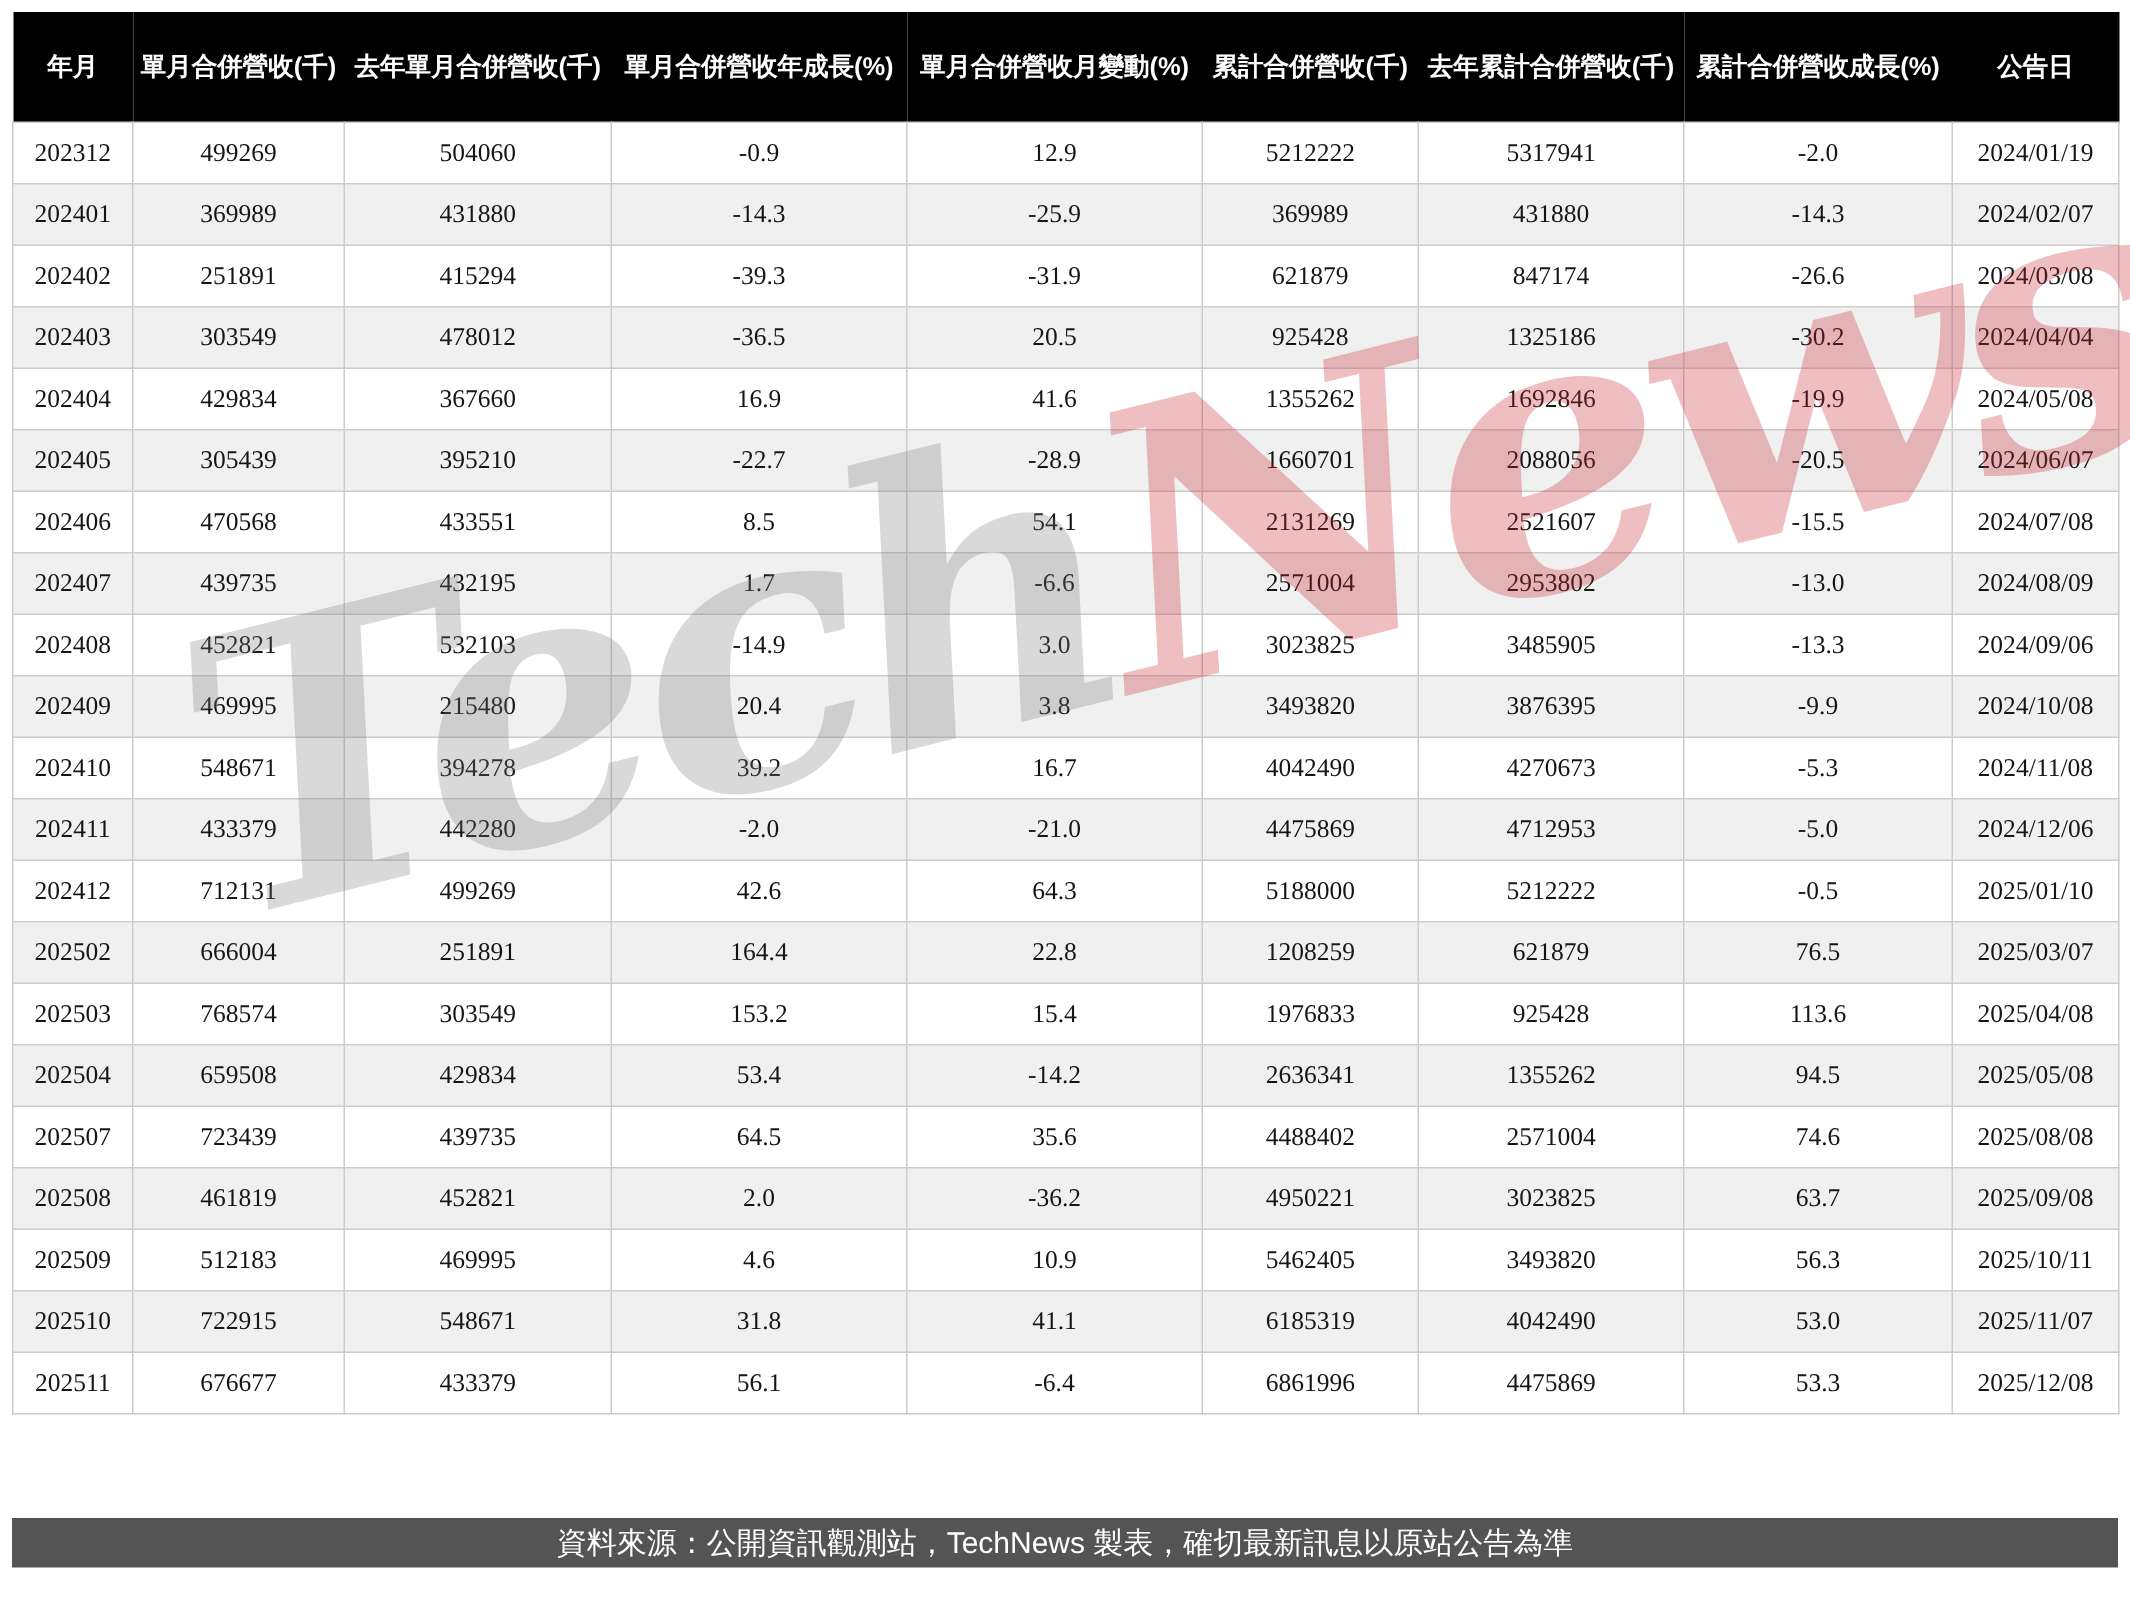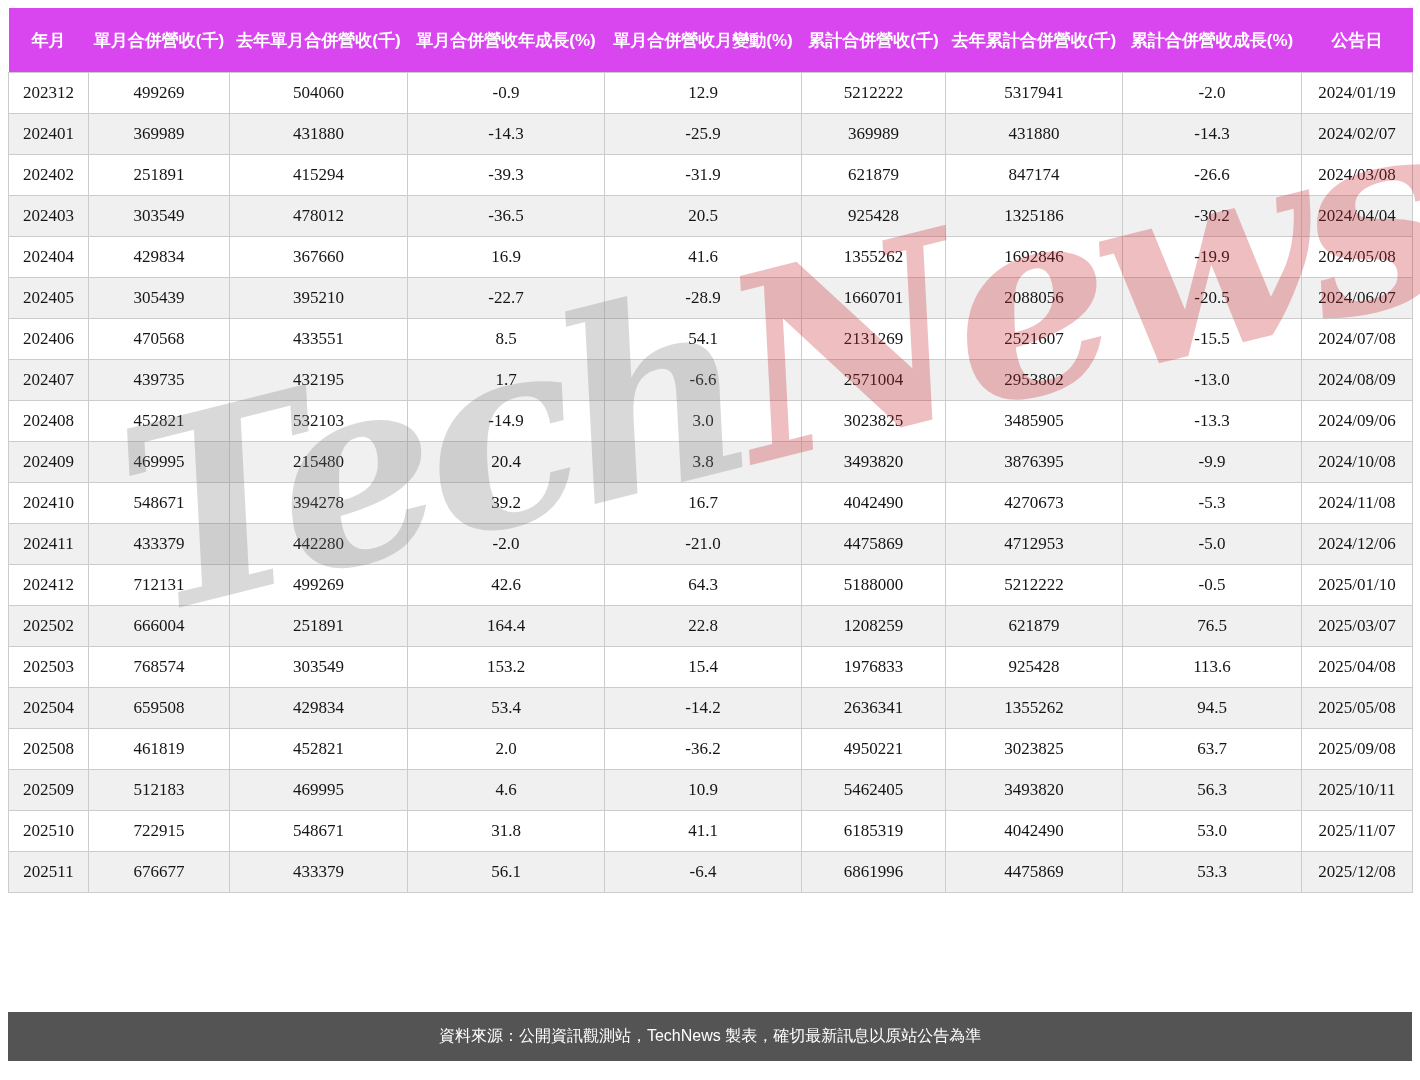--- a/index.html
+++ b/index.html
@@ -22,53 +22,53 @@
   col.c0{width:80px}
   col.c1{width:141px}
   col.c2{width:178px}
   col.c3{width:197px}
   col.c4{width:197px}
   col.c5{width:144px}
   col.c6{width:177px}
   col.c7{width:179px}
   col.c8{width:111px}
   table.rev thead th{
-    background:#d946ef;
+    background:#000000;
     color:#ffffff;
     font-weight:bold;
     font-size:17px;
-    height:64px;
-    padding:0 2px;
+    height:43px;
+    padding:15px 2px;
     border:none;
     text-align:center;
     font-family:"Liberation Sans", sans-serif;
   }
   table.rev tbody td{
     height:38px;
     border:1px solid #cccccc;
     text-align:center;
     vertical-align:middle;
     font-size:17px;
     color:#151515;
     background:#ffffff;
     font-family:"Liberation Serif", serif;
   }
   table.rev tbody tr:nth-child(even) td{
     background:#f0f0f0;
   }
   .footer-bar{
     position:absolute;
     left:8px;top:1012px;
-    width:1404px;height:49px;
+    width:1404px;height:33px;
     background:#545454;
     color:#ffffff;
     display:flex;
     align-items:center;
     justify-content:center;
-    font-size:16px;
+    font-size:20px;
     font-family:"Liberation Sans", sans-serif;
   }
   .watermark{
     position:absolute;
     left:130px;
     top:400px;
     font-size:255px;
     line-height:1;
     transform:rotate(-14deg);
     transform-origin:left center;
@@ -285,20 +285,31 @@
             <td>659508</td>
             <td>429834</td>
             <td>53.4</td>
             <td>-14.2</td>
             <td>2636341</td>
             <td>1355262</td>
             <td>94.5</td>
             <td>2025/05/08</td>
           </tr>
           <tr>
+            <td>202507</td>
+            <td>723439</td>
+            <td>439735</td>
+            <td>64.5</td>
+            <td>35.6</td>
+            <td>4488402</td>
+            <td>2571004</td>
+            <td>74.6</td>
+            <td>2025/08/08</td>
+          </tr>
+          <tr>
             <td>202508</td>
             <td>461819</td>
             <td>452821</td>
             <td>2.0</td>
             <td>-36.2</td>
             <td>4950221</td>
             <td>3023825</td>
             <td>63.7</td>
             <td>2025/09/08</td>
           </tr>

